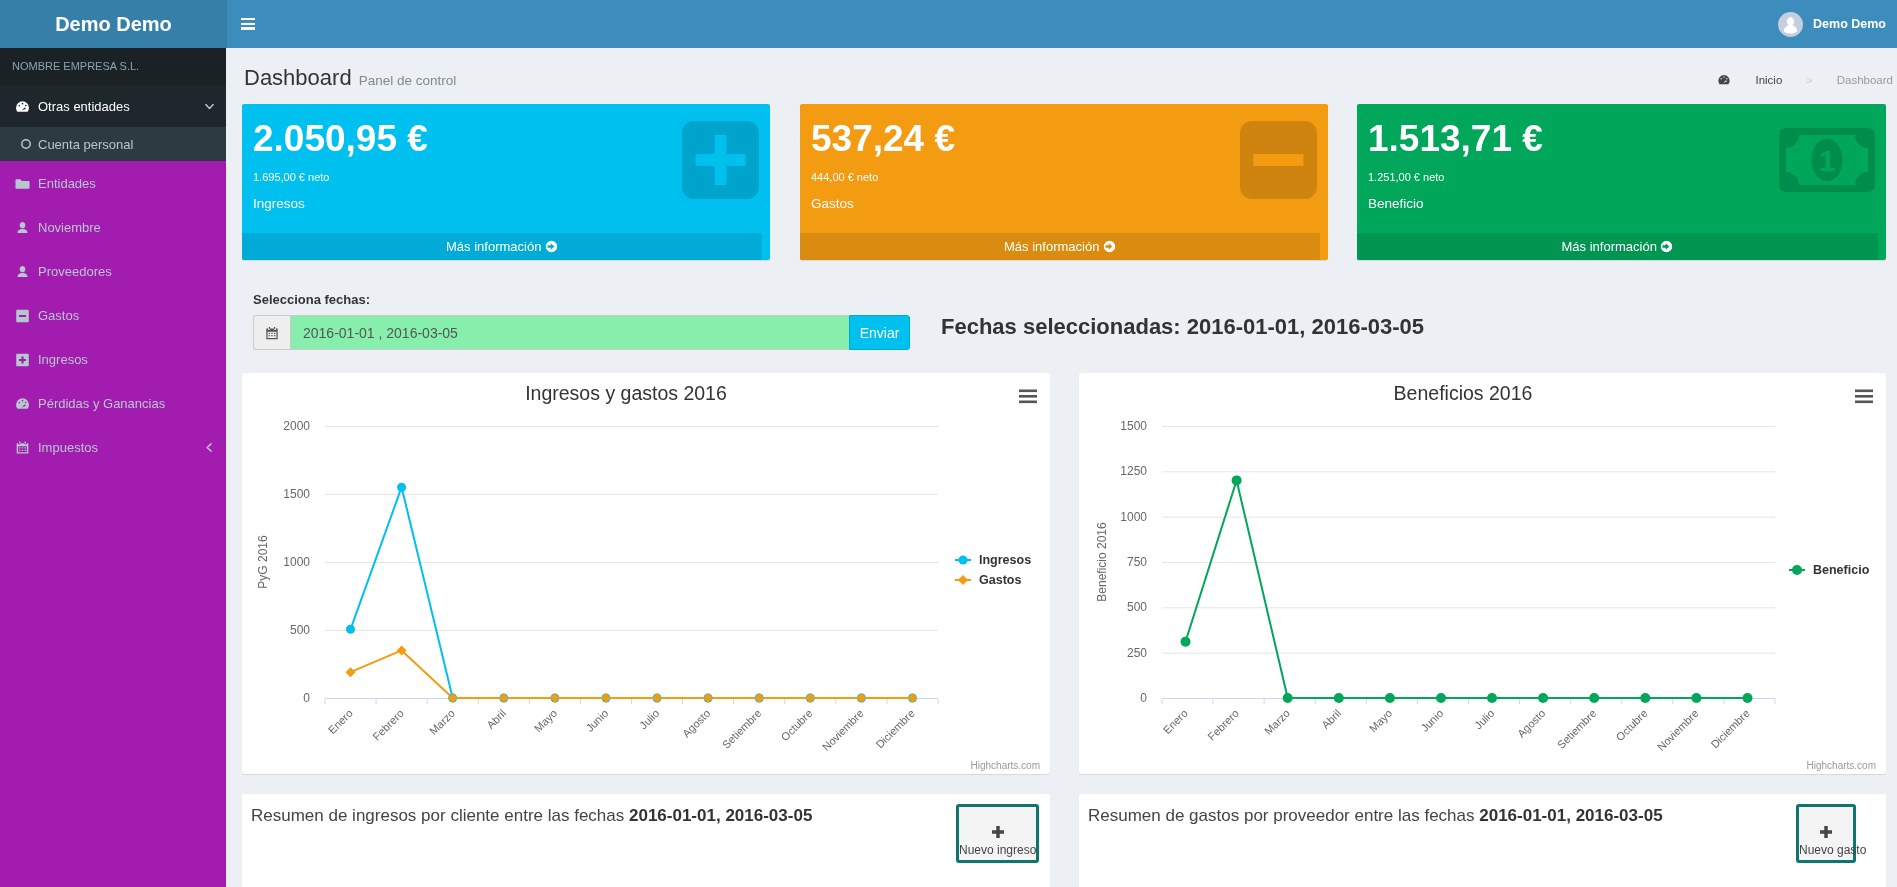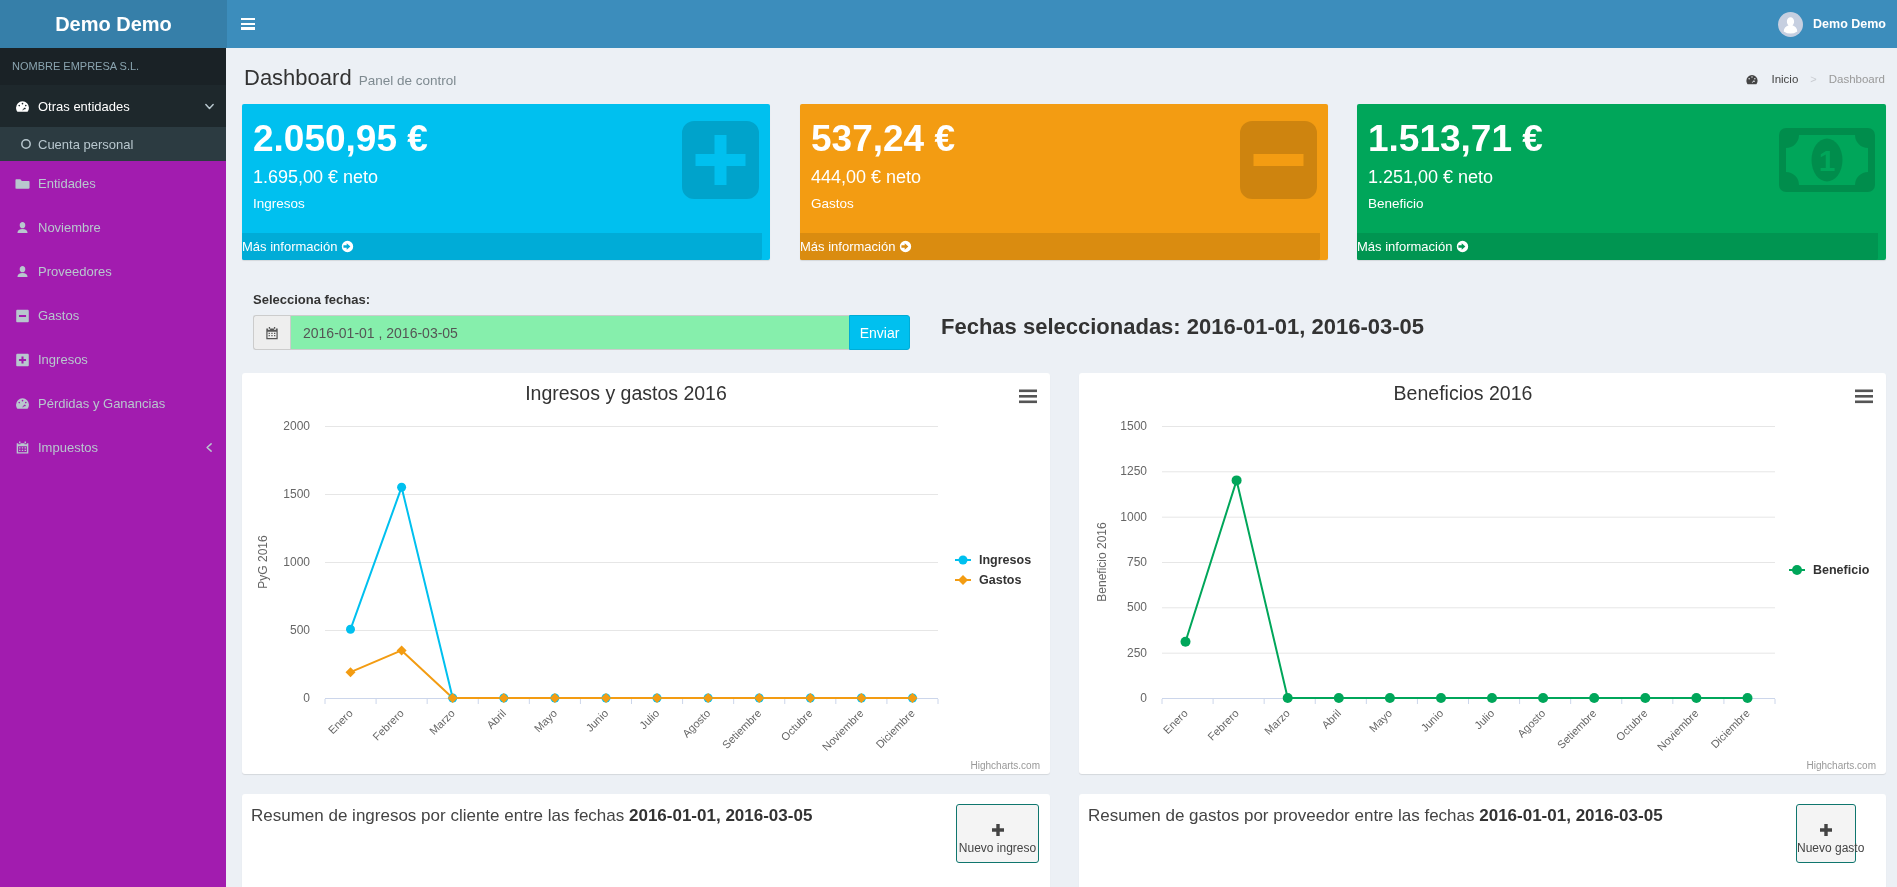--- a/index.html
+++ b/index.html
@@ -14,40 +14,40 @@
 .mi{position:relative;height:44px;display:flex;align-items:center;padding-left:15px}
 .mi.active{background:#1e282c;color:#fff;height:42px}
 .mi.sub{background:#2c3b41;height:34px;padding-left:20px}
 .mi.sub .mico{width:18px}
 .mico{width:23px;display:inline-flex;align-items:center}
 .mlabel{flex:1}
 .chev{position:absolute;right:10px;top:50%;margin-top:-6px}
 .content{position:absolute;left:227px;top:48px;right:0;bottom:0;background:#ecf0f5}
 .pgh1{position:absolute;left:17px;top:17px;font-size:22px;font-weight:normal;color:#333}
 .pgh1 small{font-size:13.5px;color:#7e8a90;font-weight:normal;margin-left:7px}
-.crumb{position:absolute;right:12px;top:25px;font-size:11.5px;color:#444;display:flex;align-items:flex-start;gap:12px}
+.crumb{position:absolute;right:4px;top:25px;font-size:11.5px;color:#444;display:flex;align-items:center;gap:24px}
 .crumb .gt{color:#c9ccd1;font-size:11px}
 .crumb .cur{color:#999}
 .sbox{position:absolute;top:56px;height:156px;border-radius:2px;color:#fff;box-shadow:0 1px 1px rgba(0,0,0,0.1)}
 .sbox h3{font-size:37px;font-weight:bold;line-height:37px;padding:16px 17px 0 11px;white-space:nowrap;position:relative;z-index:1}
-.sbox .neto{font-size:18px;line-height:18px;margin-top:11px;padding-left:11px;position:relative;z-index:1}
+.sbox .neto{font-size:11px;line-height:18px;margin-top:11px;padding-left:11px;position:relative;z-index:1}
 .sbox .slabel{font-size:13.5px;line-height:18px;margin-top:9px;padding-left:11px;position:relative;z-index:1}
 .sbicon{position:absolute;z-index:0}
-.sfoot{position:absolute;left:0;right:8px;bottom:0;height:27px;font-size:13px;color:#fff;line-height:27px;border-radius:0 0 2px 2px}
+.sfoot{position:absolute;left:0;right:8px;bottom:0;height:27px;text-align:center;font-size:13px;color:#fff;line-height:27px;border-radius:0 0 2px 2px}
 .selfechas{position:absolute;left:26px;top:244px;font-size:13px;font-weight:bold;color:#333}
 .igroup{position:absolute;left:26px;top:267px;width:657px;height:35px;display:flex}
 .iaddon{width:37px;background:#eee;border:1px solid #ccc;border-right:0;border-radius:3px 0 0 3px;display:flex;align-items:center;justify-content:center}
 .itext{flex:1;border:1px solid #ccc;border-right:0;font-size:14px;color:#555;display:flex;align-items:center;padding-left:12px;background:#86efac}
 .ibtn{width:61px;background:#00c0ef;border:1px solid #00acd6;border-radius:0 3px 3px 0;color:#fff;font-size:14px;display:flex;align-items:center;justify-content:center}
 .fsel{position:absolute;left:714px;top:264px;font-size:22px;font-weight:700;color:#333;line-height:30px}
 .chbox{position:absolute;top:325px;height:401px;background:#fff;border-radius:3px;box-shadow:0 1px 1px rgba(0,0,0,0.1)}
 .bbox{position:absolute;top:746px;height:141px;background:#fff;border-radius:3px;box-shadow:0 1px 1px rgba(0,0,0,0.1)}
 .btext{position:absolute;left:9px;top:12px;font-size:17px;color:#444}
 .btext b{color:#333}
-.nbtn{position:absolute;top:10px;width:83px;height:59px;background:#f4f4f4;border:1px solid #0f766e;border-radius:3px;text-align:center;color:#444;white-space:nowrap}
+.nbtn{position:absolute;top:10px;width:83px;height:59px;background:#f4f4f4;border:3px solid #0f766e;border-radius:3px;text-align:center;color:#444;white-space:nowrap}
 .nbtn .pl{margin-top:17px;line-height:0}
 .nbtn .nt{font-size:12px;margin-top:3px}
 </style></head>
 <body>
 <div id="app">
 <div class="logo">Demo Demo</div>
 <div class="navbar">
   <div class="burger">
         <div></div>
         <div></div>

